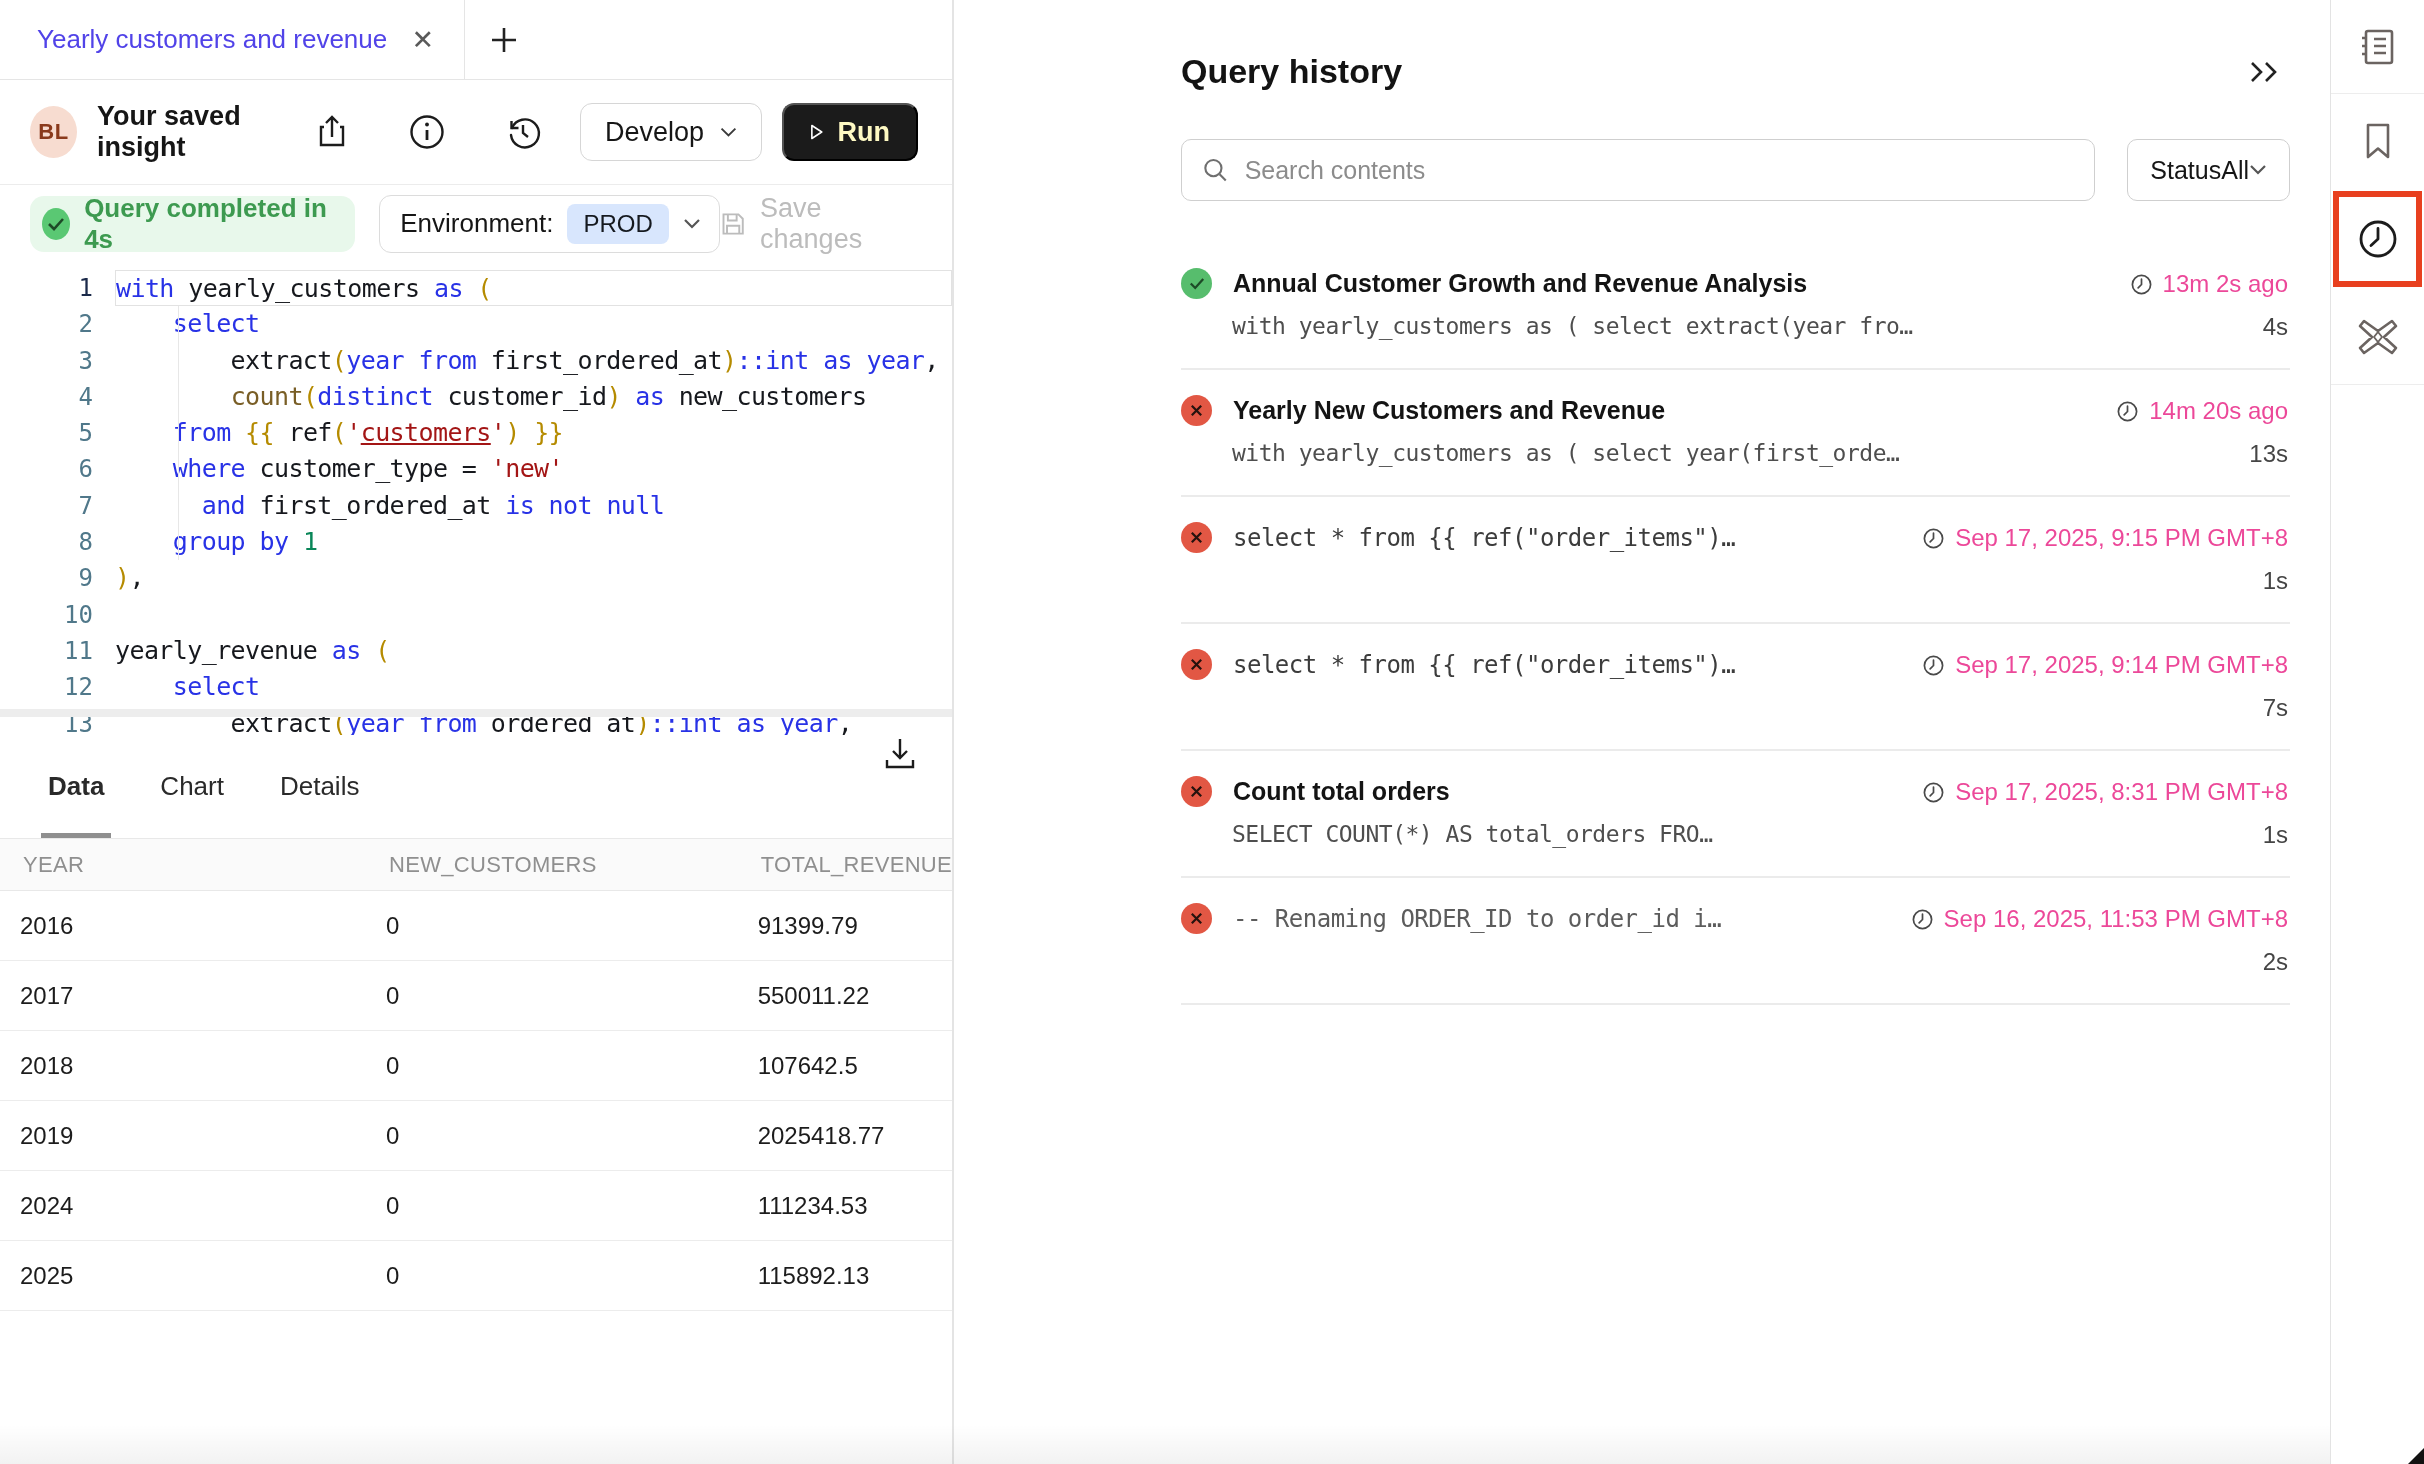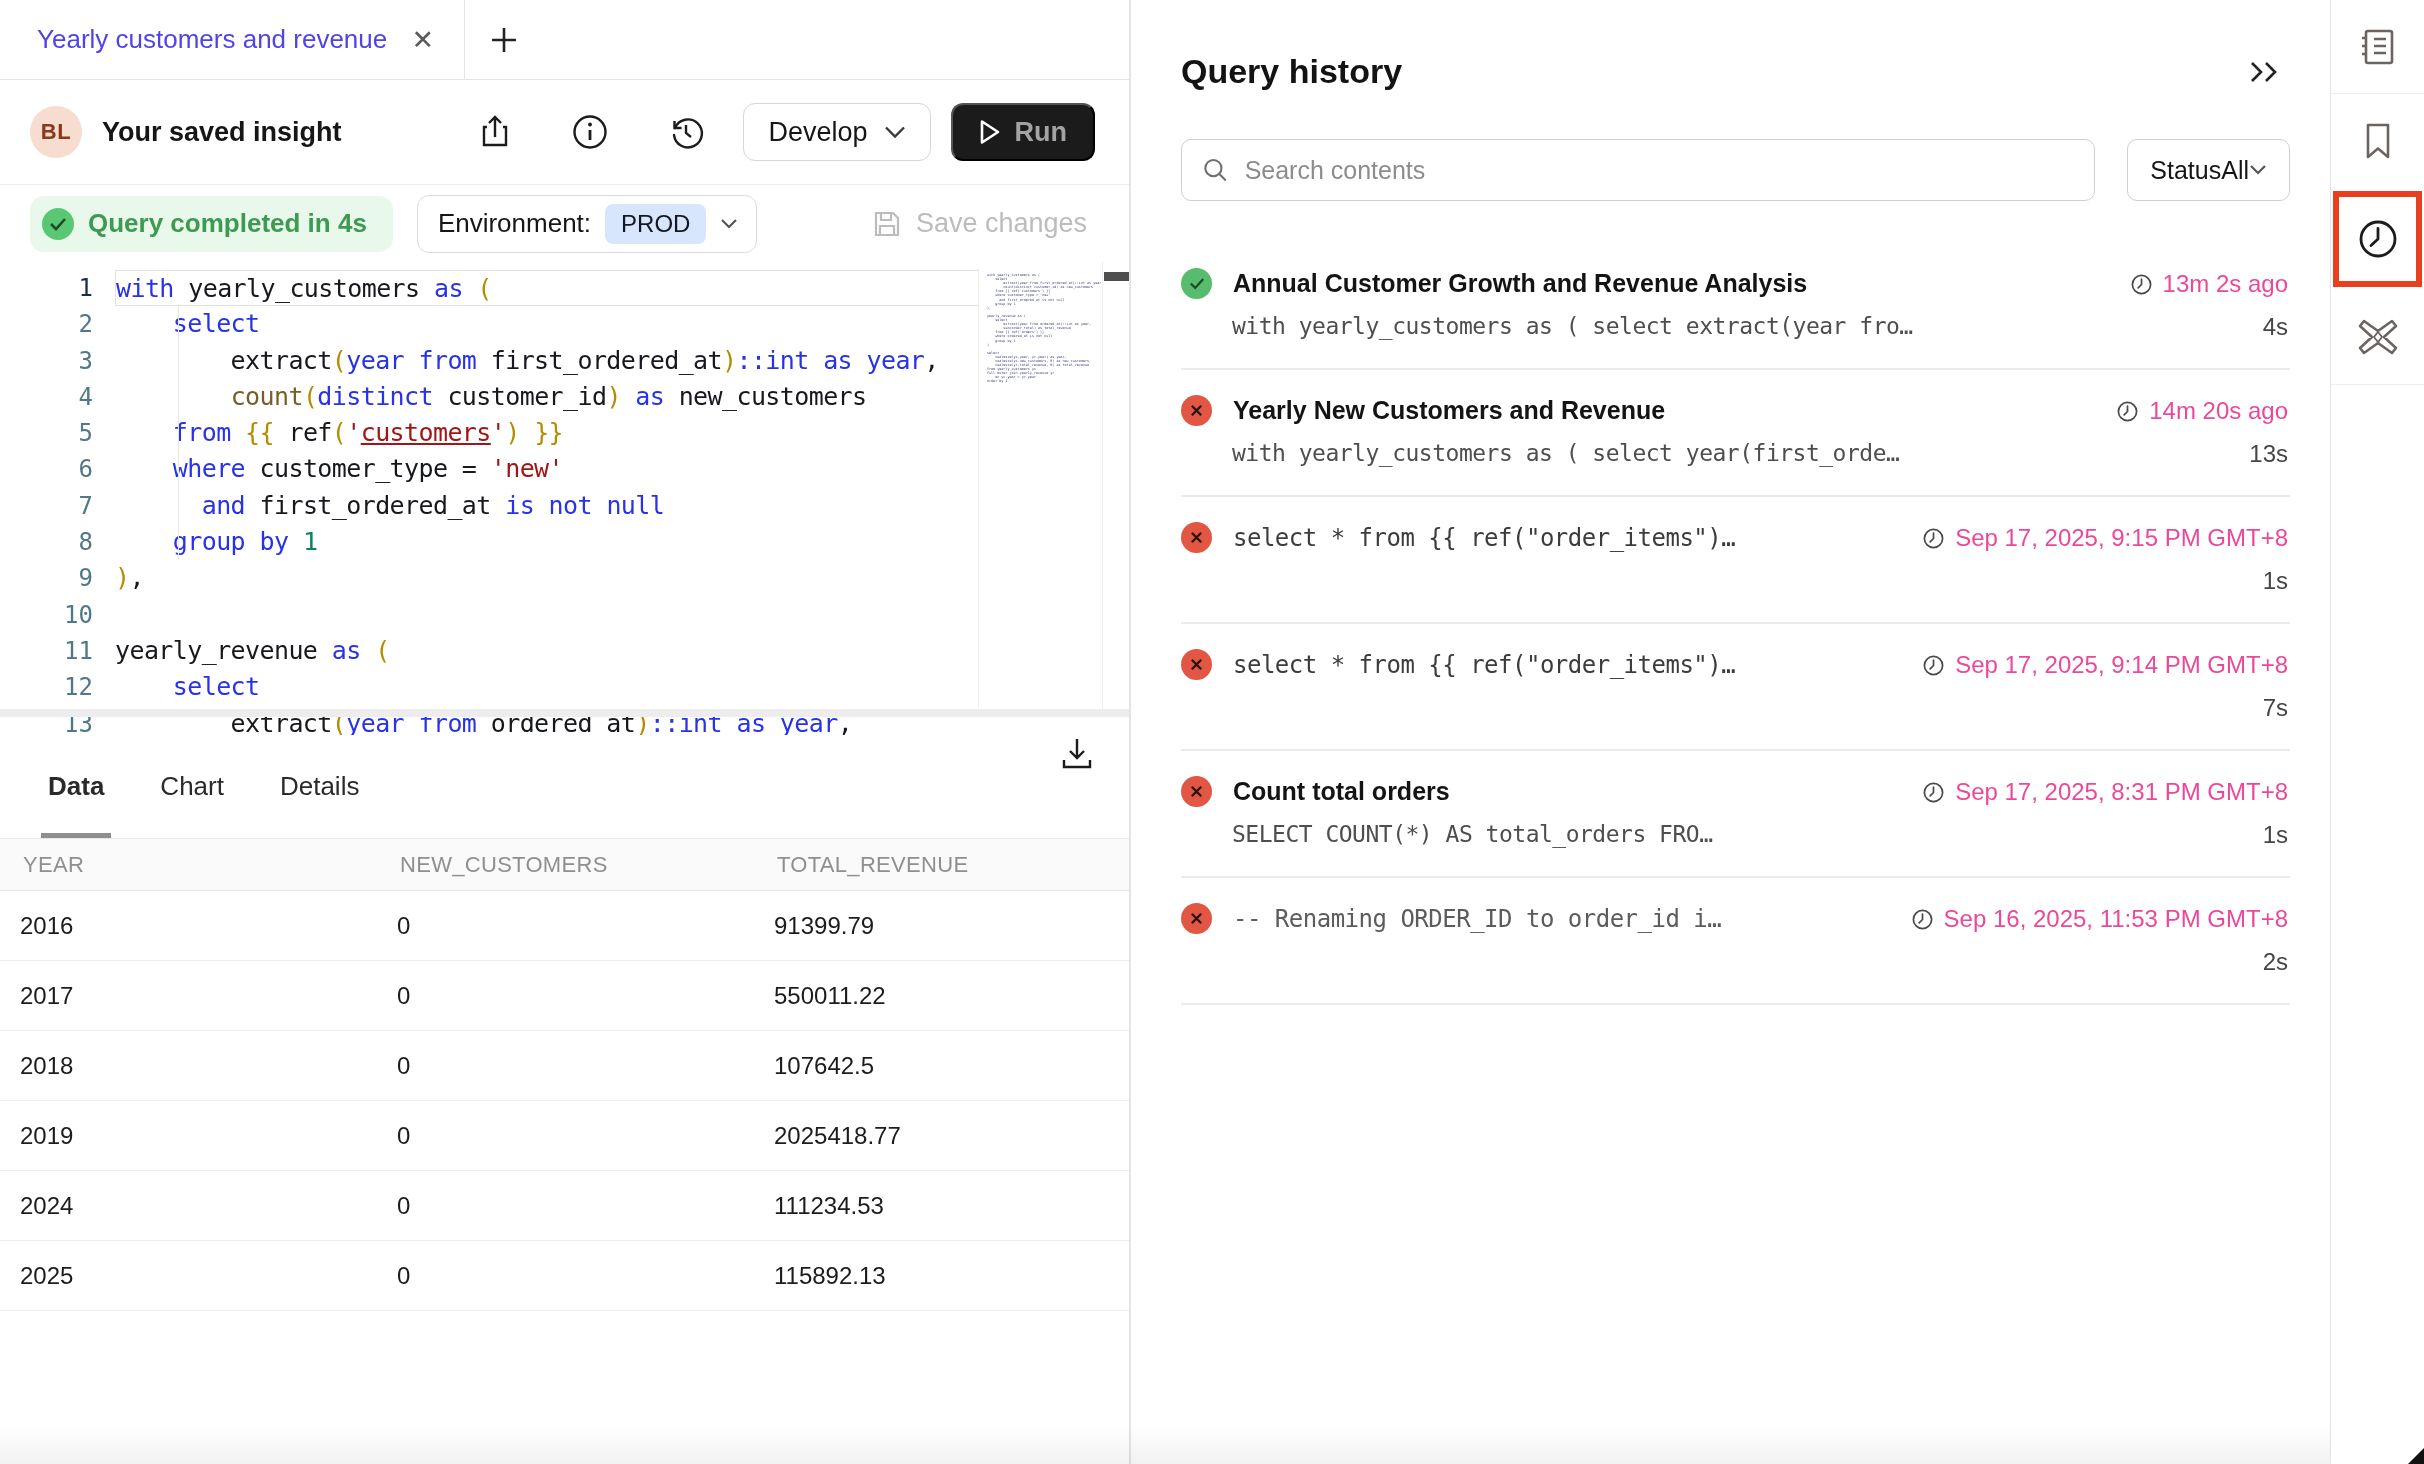--- a/index.html
+++ b/index.html
@@ -4,39 +4,39 @@
 <style>
   * { margin:0; padding:0; box-sizing:border-box; }
   html,body { width:2424px; height:1464px; }
   body {
     font-family:"Liberation Sans", sans-serif;
     background:#ffffff; color:#161616; position:relative; overflow:hidden;
   }
   .mono { font-family:"DejaVu Sans Mono", monospace; }
 
   
-  .left-panel  { position:absolute; left:0; top:0; width:1131px; height:1464px; border-right:2px solid #e4e4e4; background:#fff; }
+  .left-panel  { position:absolute; left:0; top:0; width:954px; height:1464px; border-right:2px solid #e4e4e4; background:#fff; }
   .right-panel { position:absolute; left:1133px; top:0; width:1197px; height:1464px; background:#fff; padding:0 40px 0 48px; }
   .tool-rail   { position:absolute; left:2330px; top:0; width:94px; height:1464px; border-left:1px solid #e3e3e3; background:#fff; }
 
   
   .tabbar { height:80px; border-bottom:1px solid #e5e5e5; display:flex; align-items:center; }
   .tab { width:465px; height:100%; display:flex; align-items:center; padding:0 26px 0 37px; border-right:1px solid #e5e5e5; }
   .tab-title { color:#5143e8; font-size:26px; font-weight:500; flex:1; white-space:nowrap; }
   .tab-close { color:#5a5a5a; font-size:27px; cursor:pointer; padding:0 4px; }
   .tab-add { margin-left:22px; cursor:pointer; display:flex; align-items:center; }
 
   
   .insight-header { height:105px; border-bottom:1px solid #ececec; display:flex; align-items:center; padding:0 34px 0 30px; }
   .avatar { width:52px; height:52px; border-radius:50%; background:#f7dcd0; color:#8a3a1c; font-size:22px; font-weight:700; display:flex; align-items:center; justify-content:center; letter-spacing:.5px; }
   .insight-title { font-size:27px; font-weight:600; margin-left:20px; color:#161616; }
   .hdr-icons { display:flex; align-items:center; gap:58px; margin-left:auto; margin-right:38px; }
   .icon-btn { cursor:pointer; display:flex; align-items:center; }
   .develop-btn { height:58px; min-width:182px; border:1.5px solid #d6d6d6; border-radius:12px; background:#fff; display:flex; align-items:center; justify-content:center; gap:16px; font-size:27px; color:#161616; cursor:pointer; padding:0 24px; }
-  .run-btn { height:58px; min-width:134px; margin-left:20px; border-radius:12px; background:#1b1b1b; color:#a3a3a3; font-size:27px; font-weight:600; display:flex; align-items:center; justify-content:center; gap:14px; cursor:pointer; padding:0 26px; }
+  .run-btn { height:58px; min-width:134px; margin-left:20px; border-radius:12px; background:#1b1b1b; color:#fef9c3; font-size:27px; font-weight:600; display:flex; align-items:center; justify-content:center; gap:14px; cursor:pointer; padding:0 26px; }
 
   
   .status-row { height:77px; display:flex; align-items:center; padding:0 34px 0 30px; }
   .query-pill { height:56px; background:#e8f8eb; border-radius:14px; display:flex; align-items:center; gap:14px; padding:0 26px 0 12px; }
   .query-pill .check-circle { width:32px; height:32px; border-radius:50%; background:#5ac873; display:flex; align-items:center; justify-content:center; }
   .query-pill span { color:#3d9a50; font-size:26px; font-weight:600; }
   .env-btn { height:58px; margin-left:24px; border:1.5px solid #dcdcdc; border-radius:12px; display:flex; align-items:center; gap:14px; padding:0 18px 0 20px; cursor:pointer; background:#fff; }
   .env-label { font-size:26px; color:#161616; }
   .env-value { background:#d8e6fd; border-radius:8px; height:40px; display:flex; align-items:center; padding:0 16px; font-size:24px; color:#15191f; }
   .save-btn { margin-left:auto; margin-right:8px; display:flex; align-items:center; gap:14px; color:#bcbcbc; font-size:27px; cursor:pointer; }

